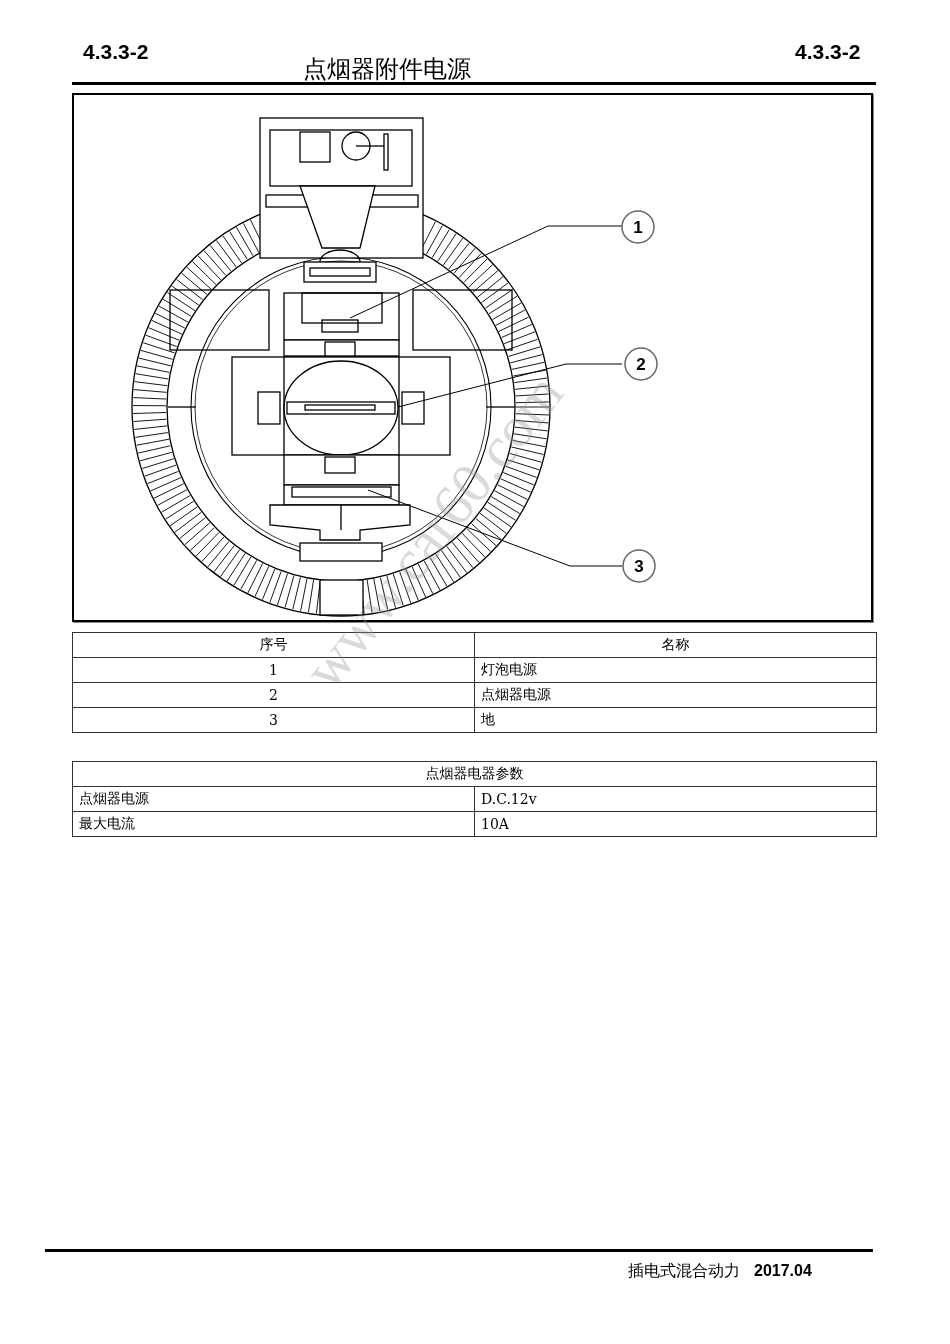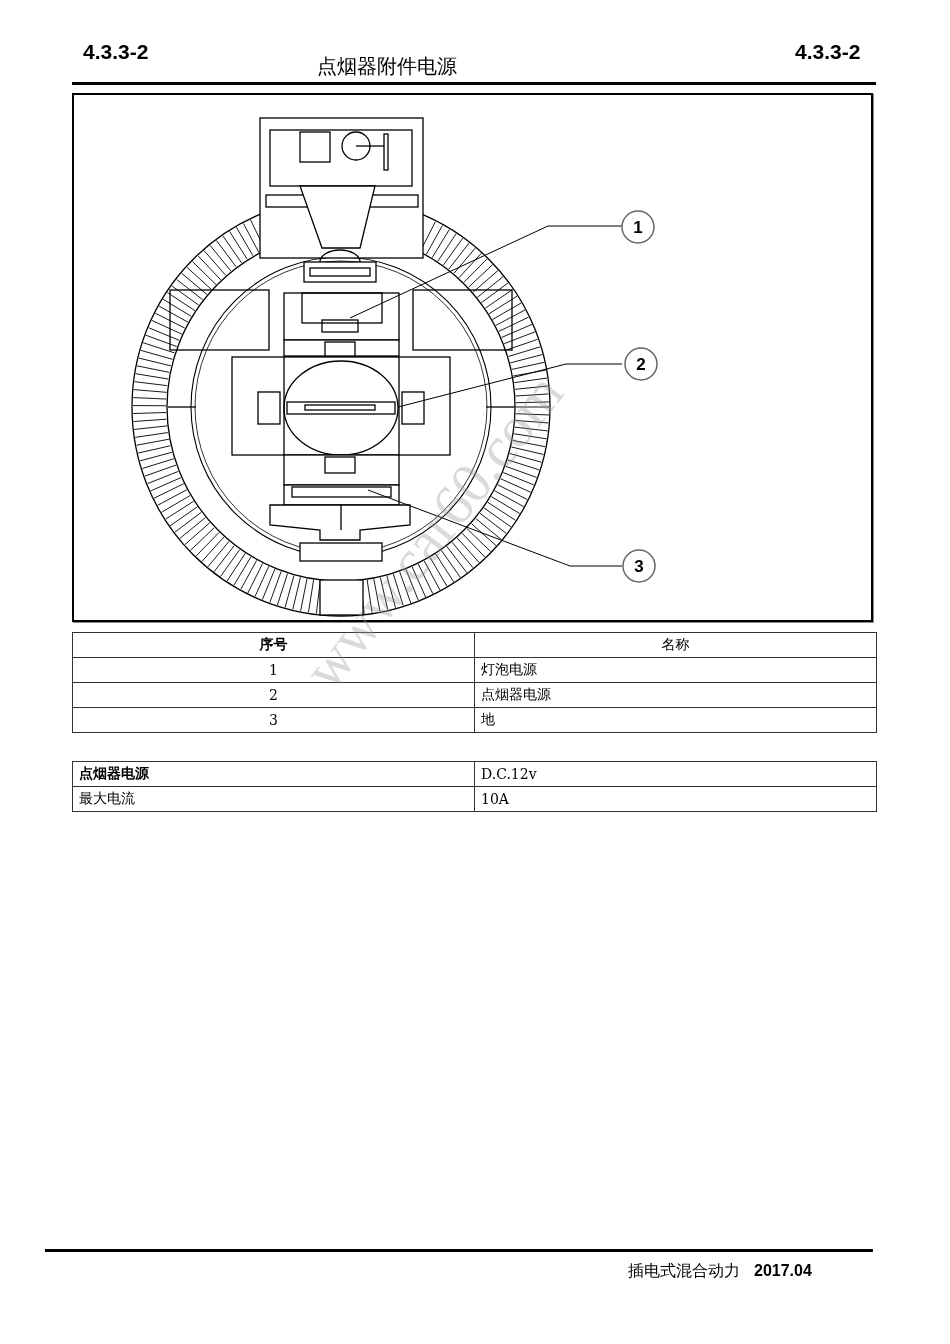--- a/index.html
+++ b/index.html
@@ -3,33 +3,33 @@
 <meta charset="utf-8">
 <style>
   html, body { margin: 0; padding: 0; background: #ffffff; }
   body { width: 950px; height: 1344px; position: relative; overflow: hidden;
          font-family: "DejaVu Serif", "Liberation Serif", serif; color: #000; }
   .hdr-num { position: absolute; top: 40px; font-family: Liberation Sans, sans-serif;
              font-weight: bold; font-size: 21px; letter-spacing: 0px; }
   .hdr-left { left: 83px; }
   .hdr-right { left: 795px; }
   .hdr-title { position: absolute; top: 53px; left: 0; width: 774px; text-align: center;
-               font-family: "DejaVu Sans", "Liberation Sans", sans-serif; font-size: 20px; }
+               font-family: "DejaVu Sans", "Liberation Sans", sans-serif; font-size: 24px; }
   .hdr-rule { position: absolute; left: 72px; top: 82px; width: 804px; height: 3px; background: #000; }
   .figure-frame { position: absolute; left: 72px; top: 93px; width: 797px; height: 525px;
                   border: 2px solid #000; box-shadow: 1px 1px 0 #888; }
   .figure-frame svg { position: absolute; left: -74px; top: -95px; }
   table { position: absolute; border-collapse: collapse; font-size: 14px;
           font-family: "DejaVu Serif", "Liberation Serif", serif; }
   td { border: 1px solid #333; height: 24px; padding: 0 6px; }
   .t1 { left: 72px; top: 632px; width: 805px; }
   .t1 td.c { text-align: center; }
   .t2 { left: 72px; top: 761px; width: 805px; }
   .t2 td.c { text-align: center; }
-  .col-a { width: 389px; font-weight: bold; }
+  .col-a { width: 389px; }
   .footer-rule { position: absolute; left: 45px; top: 1249px; width: 828px; height: 3px; background: #000; }
   .footer-text { position: absolute; left: 628px; top: 1261px; font-size: 16px;
                  font-family: "DejaVu Sans", "Liberation Sans", sans-serif; }
   .footer-year { font-family: "Liberation Sans", "DejaVu Sans", sans-serif; font-weight: bold; margin-left: 14px; }
   .watermark { position: absolute; left: 290px; top: 660px; transform: rotate(-52deg); transform-origin: left top;
                font-family: "Liberation Serif", "DejaVu Serif", serif; font-size: 58px; color: rgba(150,150,150,0.35);
                white-space: nowrap; pointer-events: none; }
 </style>
 </head>
 <body>
@@ -281,20 +281,23 @@
   </tr>
   <tr>
     <td class="c">3</td>
     <td>地</td>
   </tr>
 </tbody>
   </table>
 
 <table class="t2">
   <tbody>
+      <tr>
+    <td class="c" colspan="2">点烟器电器参数</td>
+  </tr>
   <tr>
     <td class="col-a">点烟器电源</td>
     <td>D.C.12v</td>
   </tr>
   <tr>
     <td>最大电流</td>
     <td>10A</td>
   </tr>
 </tbody>
   </table>

